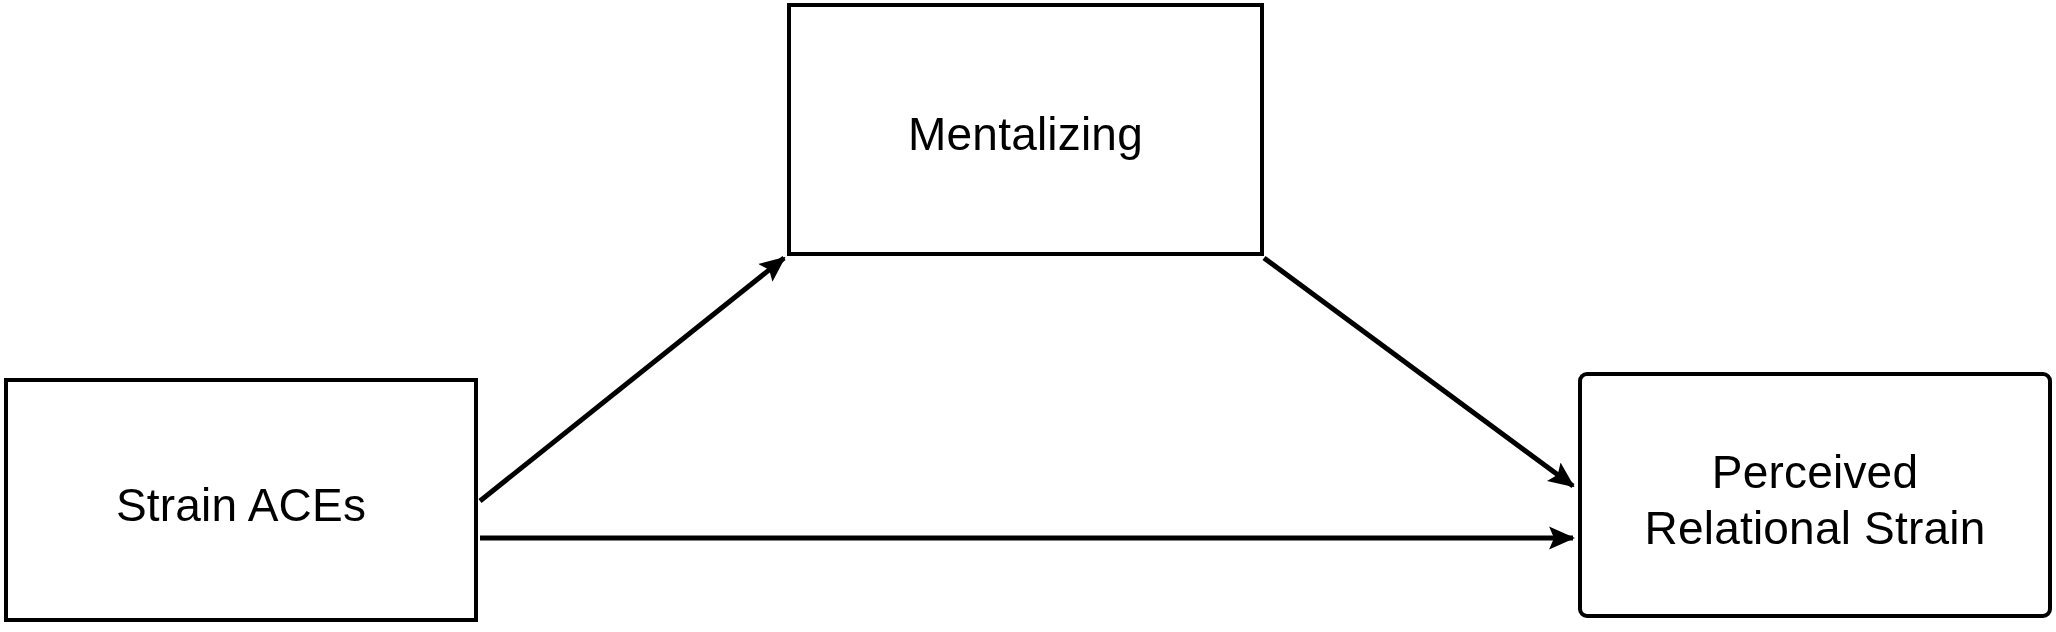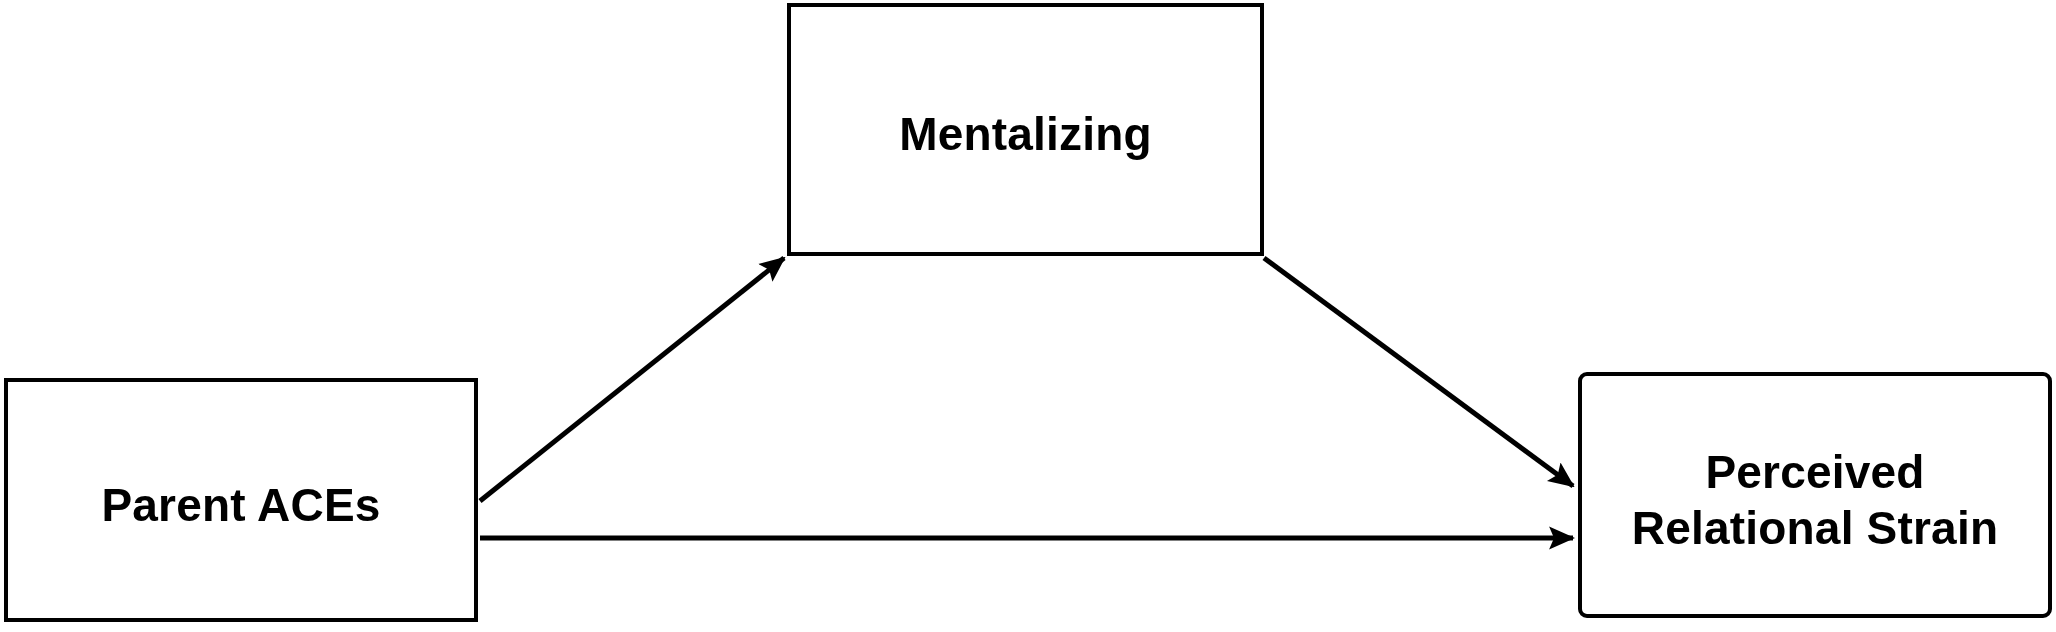--- a/index.html
+++ b/index.html
@@ -32,21 +32,21 @@
     border: 4px solid #000000;
     display: flex;
     align-items: center;
     justify-content: center;
     text-align: center;
   }
   .node-label {
     color: #000000;
     font-size: 46px;
     line-height: 1.22;
-    font-weight: 700;
+    font-weight: 400;
     letter-spacing: 0.2px;
     white-space: pre-line;
     padding: 0 10px;
     margin-top: 10px;
   }
   
   #node-parent-aces {
     left: 4px;
     top: 378px;
     width: 474px;
@@ -79,21 +79,21 @@
     </defs>
 
     <path d="M 480 501 L 784 258" fill="none" stroke="#000000" stroke-width="5" marker-end="url(#arrow-head)"></path>
 
     <path d="M 1264 258 L 1573 486" fill="none" stroke="#000000" stroke-width="5" marker-end="url(#arrow-head)"></path>
 
     <path d="M 480 538 L 1573 538" fill="none" stroke="#000000" stroke-width="5" marker-end="url(#arrow-head)"></path>
   </svg>
 
   <div class="node-box" id="node-parent-aces">
-    <span class="node-label">Parent ACEs</span>
+    <span class="node-label">Strain ACEs</span>
   </div>
 
   <div class="node-box" id="node-mentalizing">
     <span class="node-label">Mentalizing</span>
   </div>
 
   <div class="node-box" id="node-perceived-relational-strain">
     <span class="node-label">Perceived
 Relational Strain</span>
   </div>

